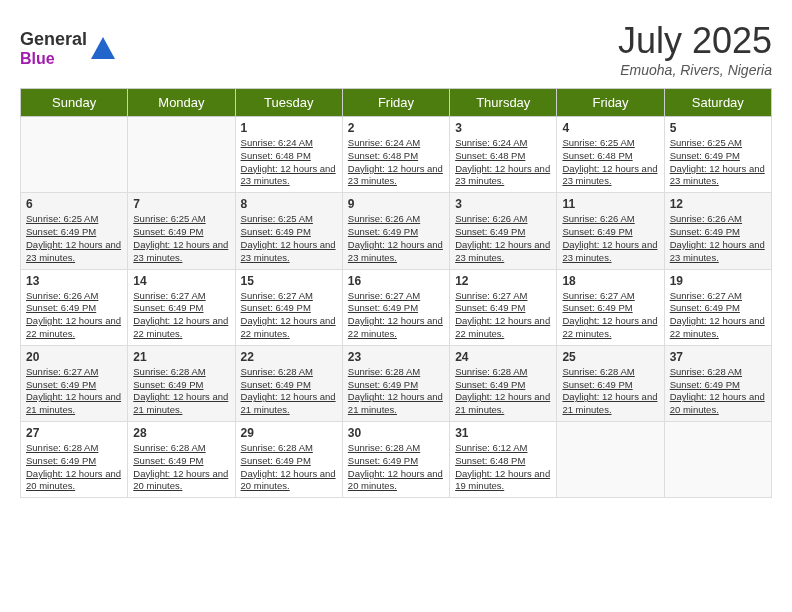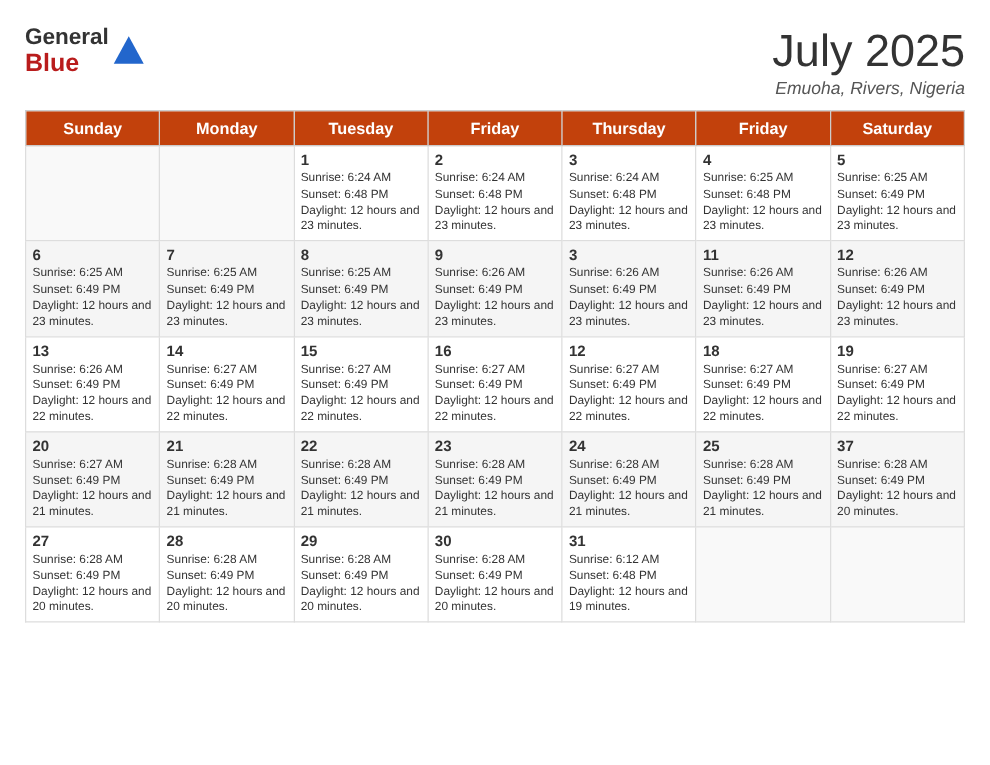--- a/index.html
+++ b/index.html
@@ -6,41 +6,41 @@
     body {
       font-family: Arial, sans-serif;
       background: #fff;
       width: 792px;
       min-height: 612px;
       padding: 20px;
     }
     .header {
       display: flex;
       justify-content: space-between;
-      align-items: flex-start;
+      align-items: center;
       margin-bottom: 10px;
     }
     .logo {
       display: flex;
       align-items: center;
     }
     .logo-text {
       display: flex;
       flex-direction: column;
       line-height: 1.1;
     }
     .logo-general {
       font-size: 18px;
       font-weight: bold;
       color: #333;
     }
     .logo-blue {
-      font-size: 20px;
+      font-size: 16px;
       font-weight: bold;
-      color: #b91c1c;
+      color: #a21caf;
     }
     .logo-icon {
       width: 28px;
       height: 28px;
       margin-left: 2px;
     }
     .title-block {
       text-align: right;
     }
     .title-block h1 {
@@ -52,24 +52,24 @@
       font-size: 14px;
       color: #555;
       font-style: italic;
     }
     .calendar {
       width: 100%;
       border-collapse: collapse;
       border: 1px solid #ccc;
     }
     .calendar th {
-      background-color: #c2410c;
+      background-color: #4d7c0f;
       color: #fff;
       font-size: 13px;
-      font-weight: bold;
+      font-weight: normal;
       text-align: center;
       padding: 6px 4px;
       border: 1px solid #ccc;
       margin-top: 25px;
     }
     .calendar td {
       vertical-align: top;
       border: 1px solid #ddd;
       padding: 4px 5px;
       font-size: 10px;
@@ -84,20 +84,21 @@
     .day-number {
       font-size: 12px;
       font-weight: bold;
       margin-bottom: 2px;
       display: block;
     }
     .day-info {
       font-size: 9.5px;
       line-height: 1.35;
       color: #333;
+      text-decoration: underline;
     }
     tr:nth-child(even) td:not(.empty) {
       background: #fff;
     }
     .calendar tbody tr td {
       background: #fff;
     }
     .calendar tbody tr:nth-child(even) td {
       background: #f5f5f5;
     }

